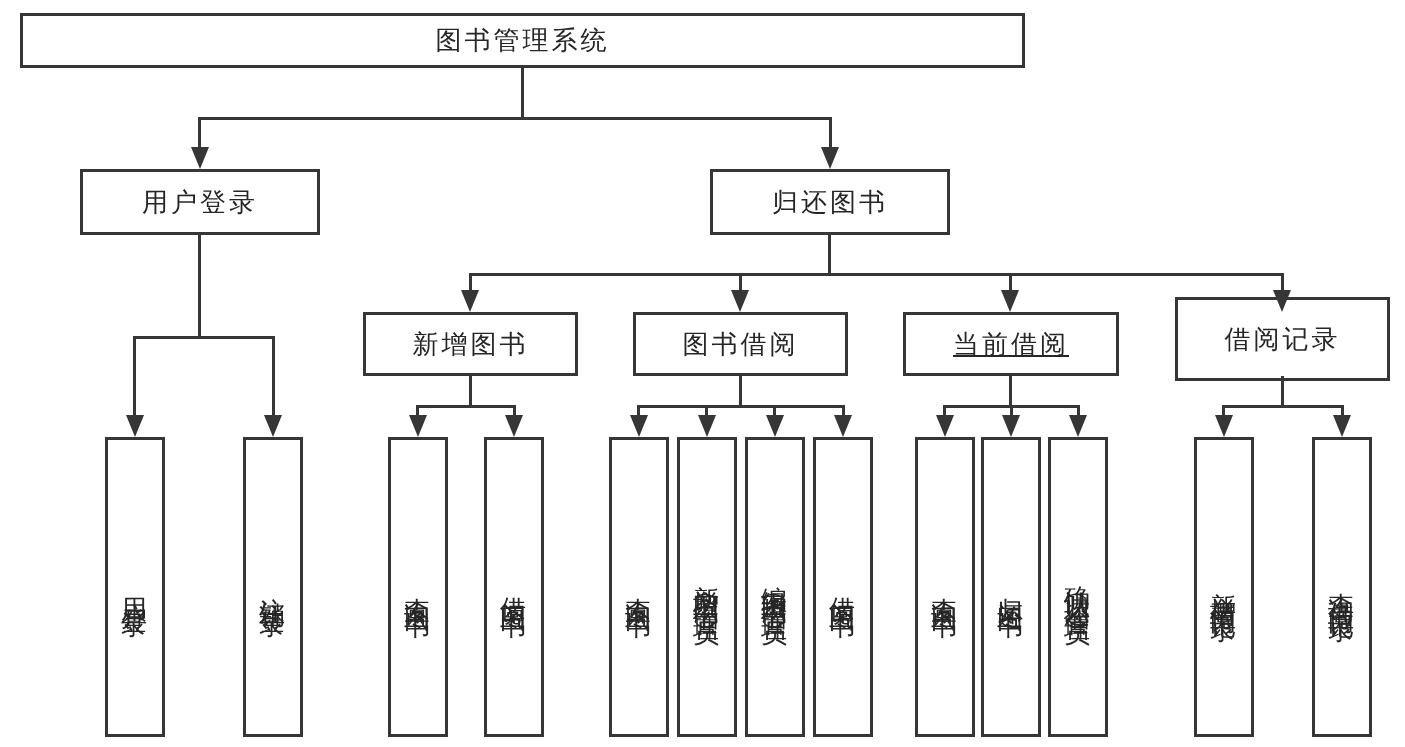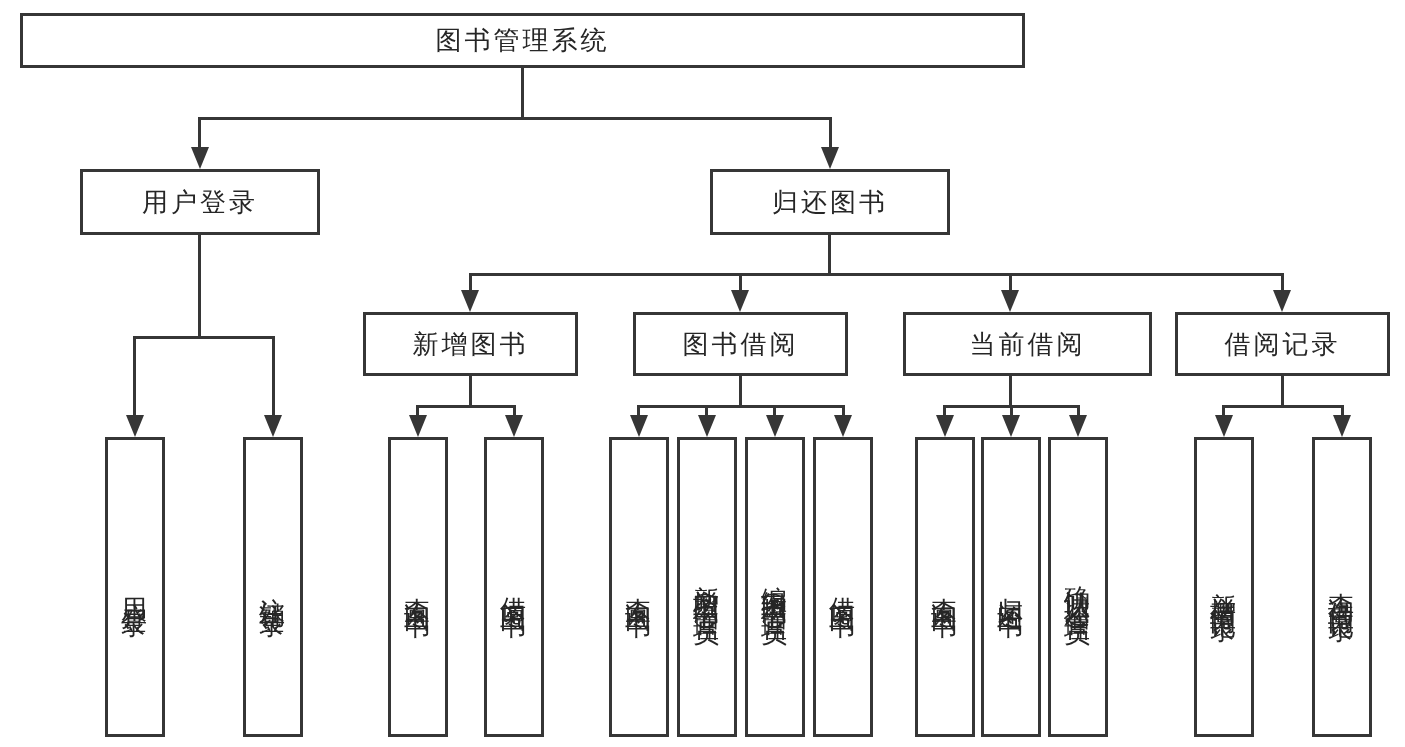--- a/index.html
+++ b/index.html
@@ -60,24 +60,24 @@
   <div class="node hnode" style="left:710px;top:169px;width:240px;height:66px;">
     <span>归还图书</span>
   </div>
 
   <div class="node hnode" style="left:363px;top:312px;width:215px;height:64px;">
     <span>新增图书</span>
   </div>
   <div class="node hnode" style="left:633px;top:312px;width:215px;height:64px;font-family:Liberation Serif, serif;">
     <span>图书借阅</span>
   </div>
-  <div class="node hnode" style="left:903px;top:312px;width:249px;height:64px;">
+  <div class="node hnode" style="left:903px;top:312px;width:216px;height:64px;text-decoration:underline;">
     <span>当前借阅</span>
   </div>
-  <div class="node hnode" style="left:1175px;top:312px;width:215px;height:64px;">
+  <div class="node hnode" style="left:1175px;top:297px;width:215px;height:84px;">
     <span>借阅记录</span>
   </div>
 
   <div class="node leaf" style="left:105px;top:437px;width:60px;height:300px;">
     <span>用户登录</span>
   </div>
   <div class="node leaf" style="left:243px;top:437px;width:60px;height:300px;">
     <span>注销登录</span>
   </div>
 

